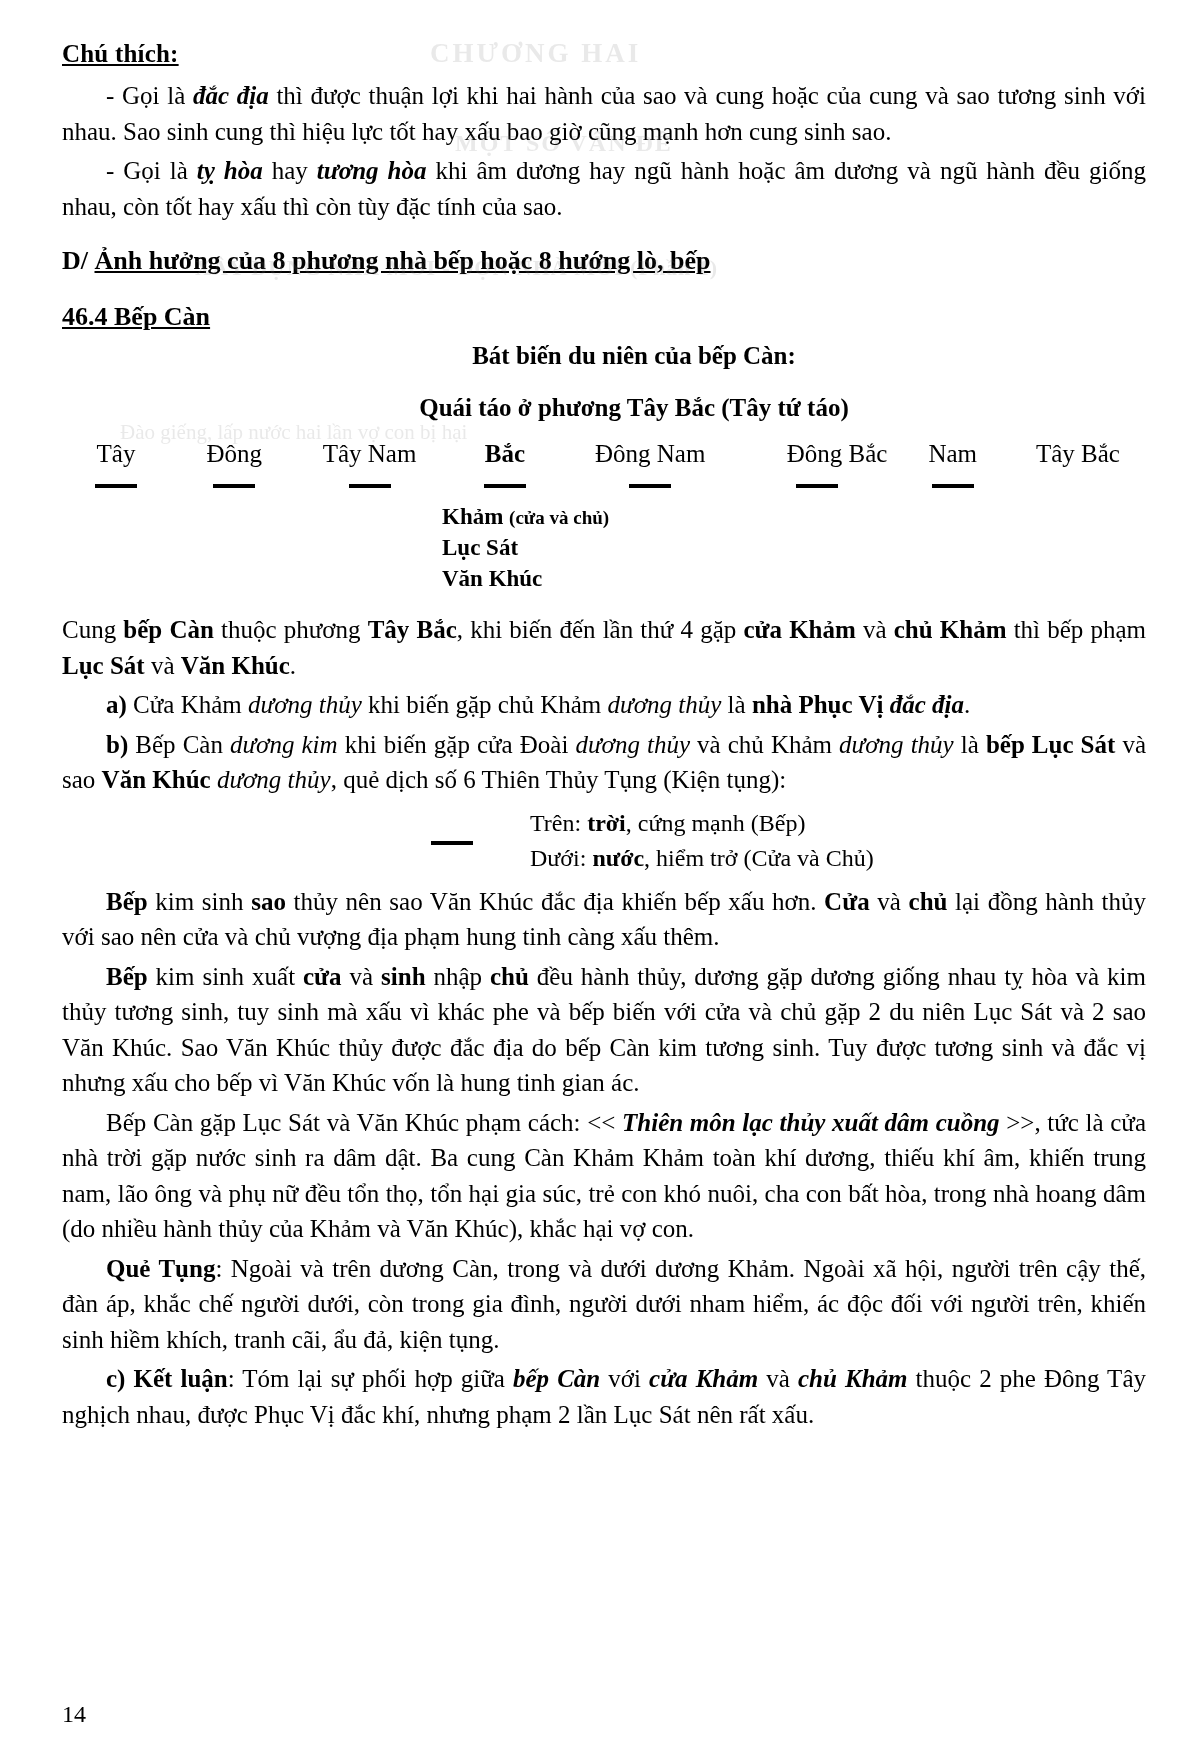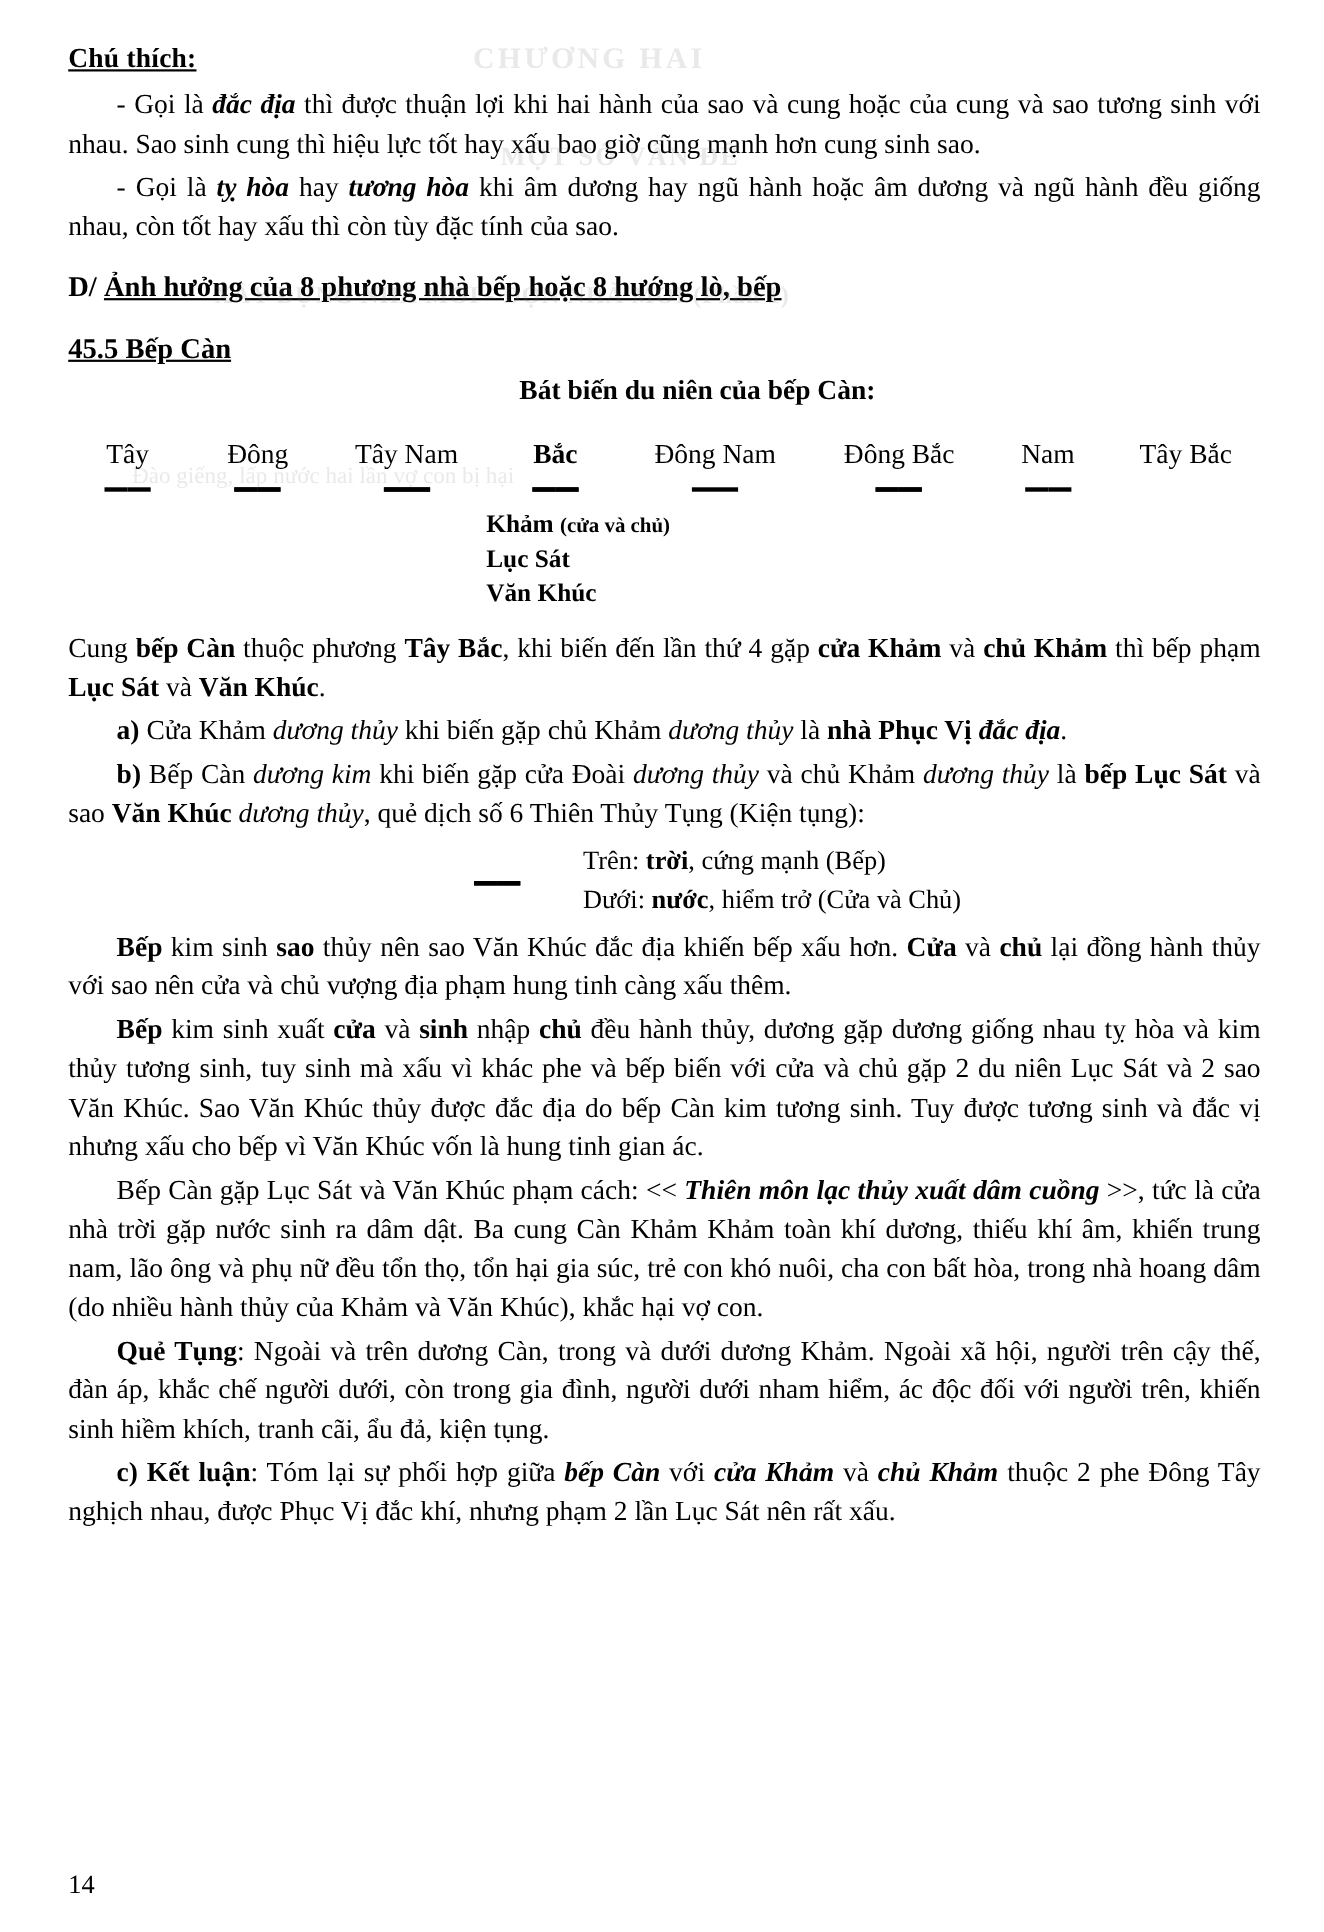--- a/index.html
+++ b/index.html
@@ -167,38 +167,39 @@
   <p class="para">
     <span>- Gọi là </span><b><i>tỵ hòa</i></b><span> hay </span><b><i>tương hòa</i></b><span> khi âm dương hay ngũ hành hoặc âm dương và ngũ hành đều giống nhau, còn tốt hay xấu thì còn tùy đặc tính của sao.</span>
   </p>
 
   <div class="heading-d">
     <span>D/ </span><span class="underline">Ảnh hưởng của 8 phương nhà bếp hoặc 8 hướng lò, bếp</span>
   </div>
 
 
   <div class="heading-331">
-    <span class="underline">45.5 Bếp Càn</span>
+    <span class="underline">46.4 Bếp Càn</span>
   </div>
 
   <div class="bat-line">
     <span>Bát biến du niên của bếp Càn:</span>
     <span class="tri">
       <span class="ln y"></span><span class="ln y"></span><span class="ln y"></span>
     </span>
+    <span>Quái táo ở phương Tây Bắc (Tây tứ táo)</span>
   </div>
 
   <div class="tri-table">
     <div class="tri-row-labels">
       <span class="tri-cell" style="width:96px;">Tây</span>
       <span class="tri-cell" style="width:96px;">Đông</span>
       <span class="tri-cell" style="width:130px;">Tây Nam</span>
       <span class="tri-cell lbl-bold" style="width:96px;">Bắc</span>
       <span class="tri-cell" style="width:150px;">Đông Nam</span>
-      <span class="tri-cell" style="width:140px;">Đông Bắc</span>
+      <span class="tri-cell" style="width:140px;text-align:right;">Đông Bắc</span>
       <span class="tri-cell" style="width:86px;">Nam</span>
       <span class="tri-cell" style="width:120px;">Tây Bắc</span>
     </div>
     <div class="tri-row-glyphs">
       <span class="tri-cell" style="width:96px;">
         <span class="tri"><span class="ln b"></span><span class="ln y"></span><span class="ln y"></span></span>
       </span>
       <span class="tri-cell" style="width:96px;">
         <span class="tri"><span class="ln b"></span><span class="ln b"></span><span class="ln y"></span></span>
       </span>

